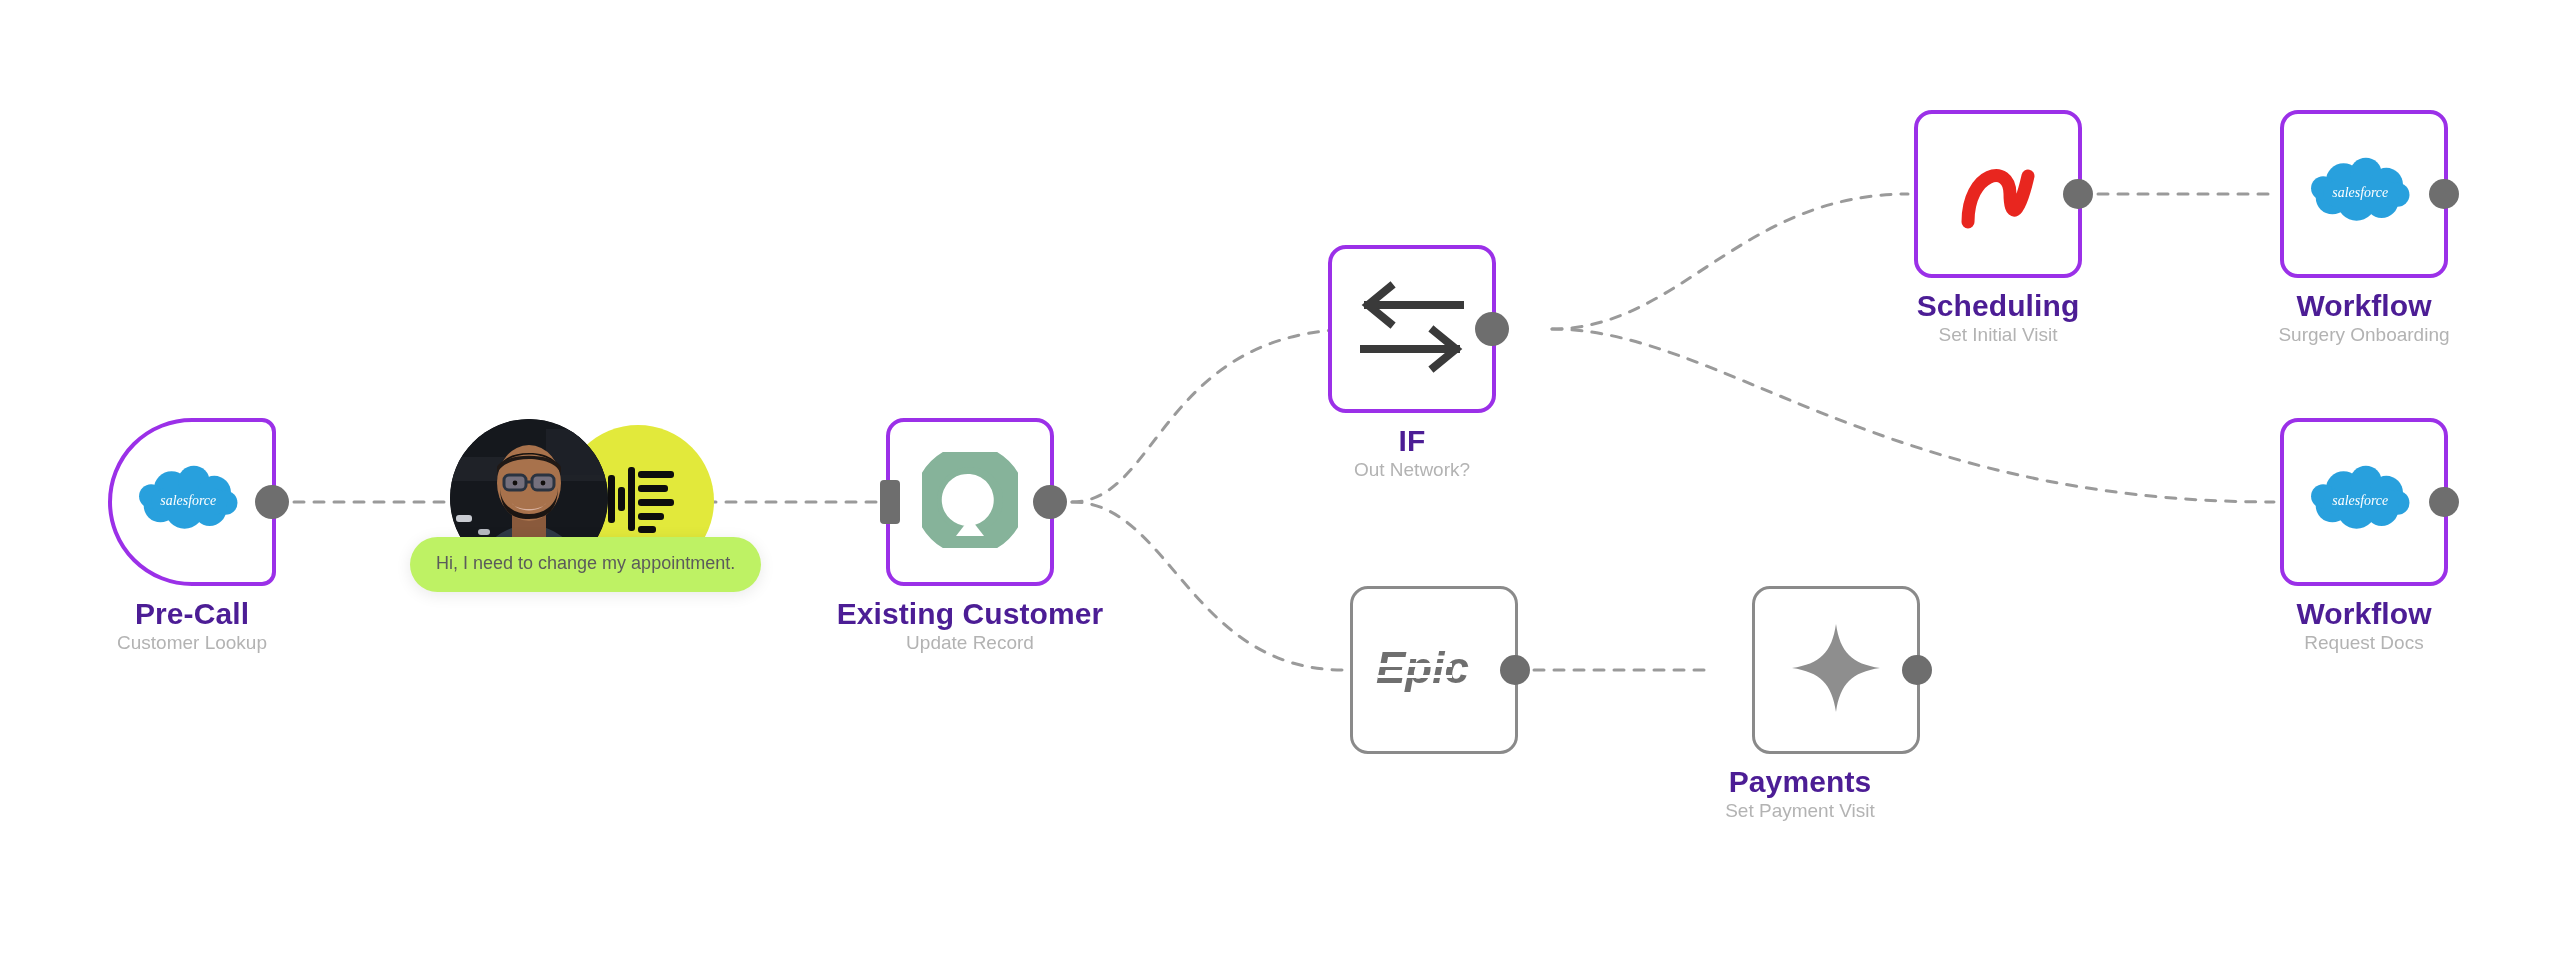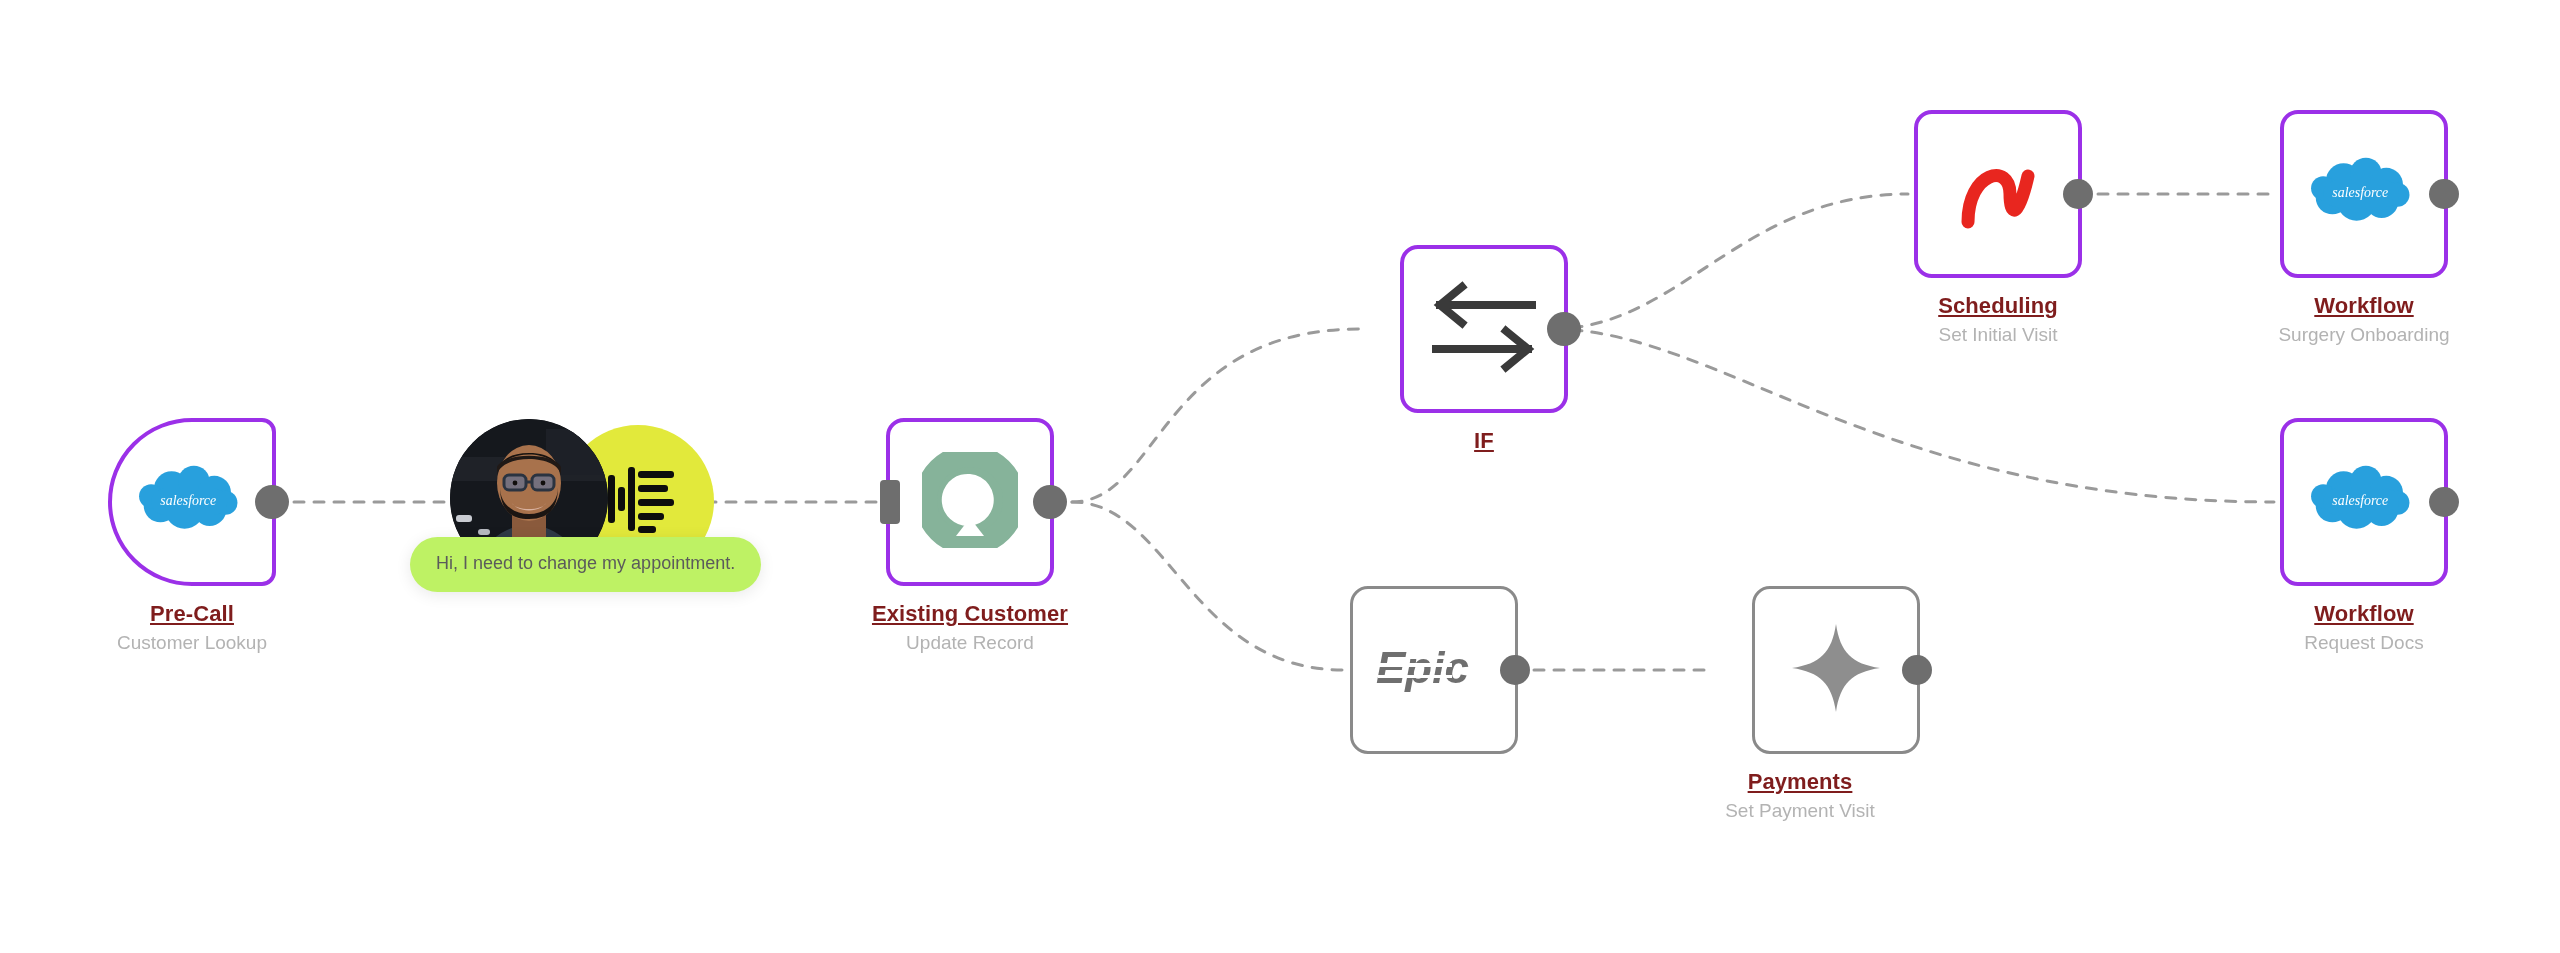--- a/index.html
+++ b/index.html
@@ -75,26 +75,25 @@
   .node-labels {
     position: absolute;
     top: 182px;
     left: 50%;
     transform: translateX(-50%);
     width: 420px;
     text-align: center;
     white-space: nowrap;
   }
   .node-title {
-    font-size: 22px;
+    font-size: 30px;
     font-weight: bold;
-    color: #7f1d1d;
+    color: #4c1d95;
     letter-spacing: .1px;
     line-height: 28px;
-    text-decoration: underline;
   }
   .node-sub {
     font-size: 19px;
     font-weight: normal;
     color: #b3b3b3;
     line-height: 30px;
   }
 
   
   .sf-logo { width: 112px; height: 78px; }
@@ -286,36 +285,37 @@
         </svg>
       </span>
       <span class="handle-out"></span>
     </div>
     <div class="node-labels">
       <div class="node-title">Existing Customer</div>
       <div class="node-sub">Update Record</div>
     </div>
   </div>
 
-  <div class="node" id="n-if" style="left:1400px; top:245px;">
+  <div class="node" id="n-if" style="left:1328px; top:245px;">
     <div class="node-box">
       <span>
         <svg class="if-icon" viewBox="0 0 112 96">
           <g stroke="#3a3a3a" stroke-width="8" fill="none" stroke-linecap="square" stroke-linejoin="miter">
             <path d="M 104 26 L 12 26"></path>
             <path d="M 34 8 L 12 26 L 34 44"></path>
             <path d="M 8 70 L 100 70"></path>
             <path d="M 78 52 L 100 70 L 78 88"></path>
           </g>
         </svg>
       </span>
       <span class="handle-out"></span>
     </div>
     <div class="node-labels">
       <div class="node-title">IF</div>
+      <div class="node-sub">Out Network?</div>
     </div>
   </div>
 
   <div class="node" id="n-scheduling" style="left:1914px; top:110px;">
     <div class="node-box">
       <span>
         <svg class="red-logo" viewBox="0 0 92 92">
           <path d="M 16 76 C 16 26 58 16 58 48 C 58 70 66 74 76 30" fill="none" stroke="#e8261f" stroke-width="13" stroke-linecap="round"></path>
         </svg>
       </span>

